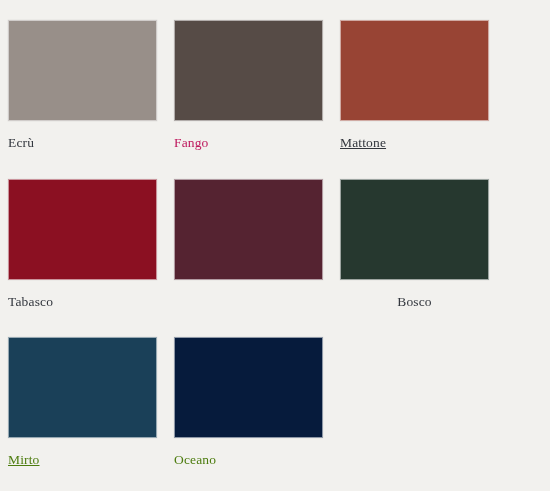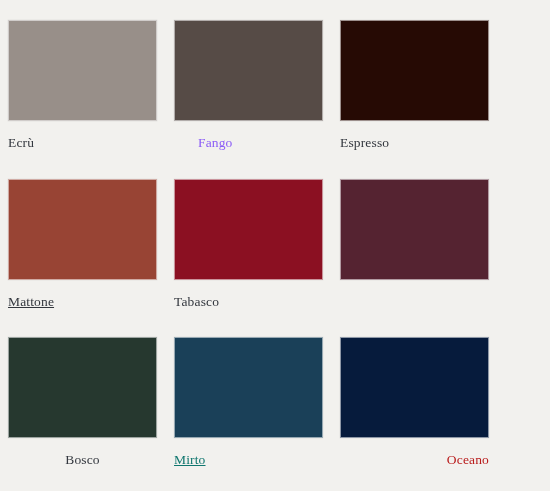--- a/index.html
+++ b/index.html
@@ -55,42 +55,38 @@
 </head>
 <body>
 
 <div class="palette-grid" style="background: rgb(242, 241, 238);">
     <div class="swatch-cell">
       <div class="swatch-chip" style="background-color: rgb(152, 143, 137);"></div>
       <div class="swatch-label" style="color: rgb(51, 55, 62);">Ecrù</div>
     </div>
     <div class="swatch-cell">
       <div class="swatch-chip" style="background-color: rgb(86, 75, 70);"></div>
-      <div class="swatch-label" style="color: #8b5cf6; margin-left: 24px;">Fango</div>
-    </div>
-    <div class="swatch-cell">
-      <div class="swatch-chip" style="background-color: rgb(38, 10, 4);"></div>
-      <div class="swatch-label" style="color: rgb(51, 55, 62);">Espresso</div>
+      <div class="swatch-label" style="color: #be185d;">Fango</div>
     </div>
     <div class="swatch-cell">
       <div class="swatch-chip" style="background-color: rgb(152, 68, 52);"></div>
       <div class="swatch-label" style="color: rgb(51, 55, 62); text-decoration: underline;">Mattone</div>
     </div>
     <div class="swatch-cell">
       <div class="swatch-chip" style="background-color: rgb(139, 16, 34);"></div>
       <div class="swatch-label" style="color: rgb(51, 55, 62);">Tabasco</div>
     </div>
     <div class="swatch-cell">
       <div class="swatch-chip" style="background-color: rgb(85, 35, 49);"></div>
     </div>
     <div class="swatch-cell">
       <div class="swatch-chip" style="background-color: rgb(38, 56, 47);"></div>
       <div class="swatch-label" style="color: rgb(51, 55, 62); text-align: center;">Bosco</div>
     </div>
     <div class="swatch-cell">
       <div class="swatch-chip" style="background-color: rgb(26, 64, 88);"></div>
-      <div class="swatch-label" style="color: #0f766e; text-decoration: underline;">Mirto</div>
+      <div class="swatch-label" style="color: #4d7c0f; text-decoration: underline;">Mirto</div>
     </div>
     <div class="swatch-cell">
       <div class="swatch-chip" style="background-color: rgb(6, 27, 60);"></div>
-      <div class="swatch-label" style="color: #b91c1c; text-align: right;">Oceano</div>
+      <div class="swatch-label" style="color: #4d7c0f;">Oceano</div>
     </div>
   </div>
 
 </body></html>

